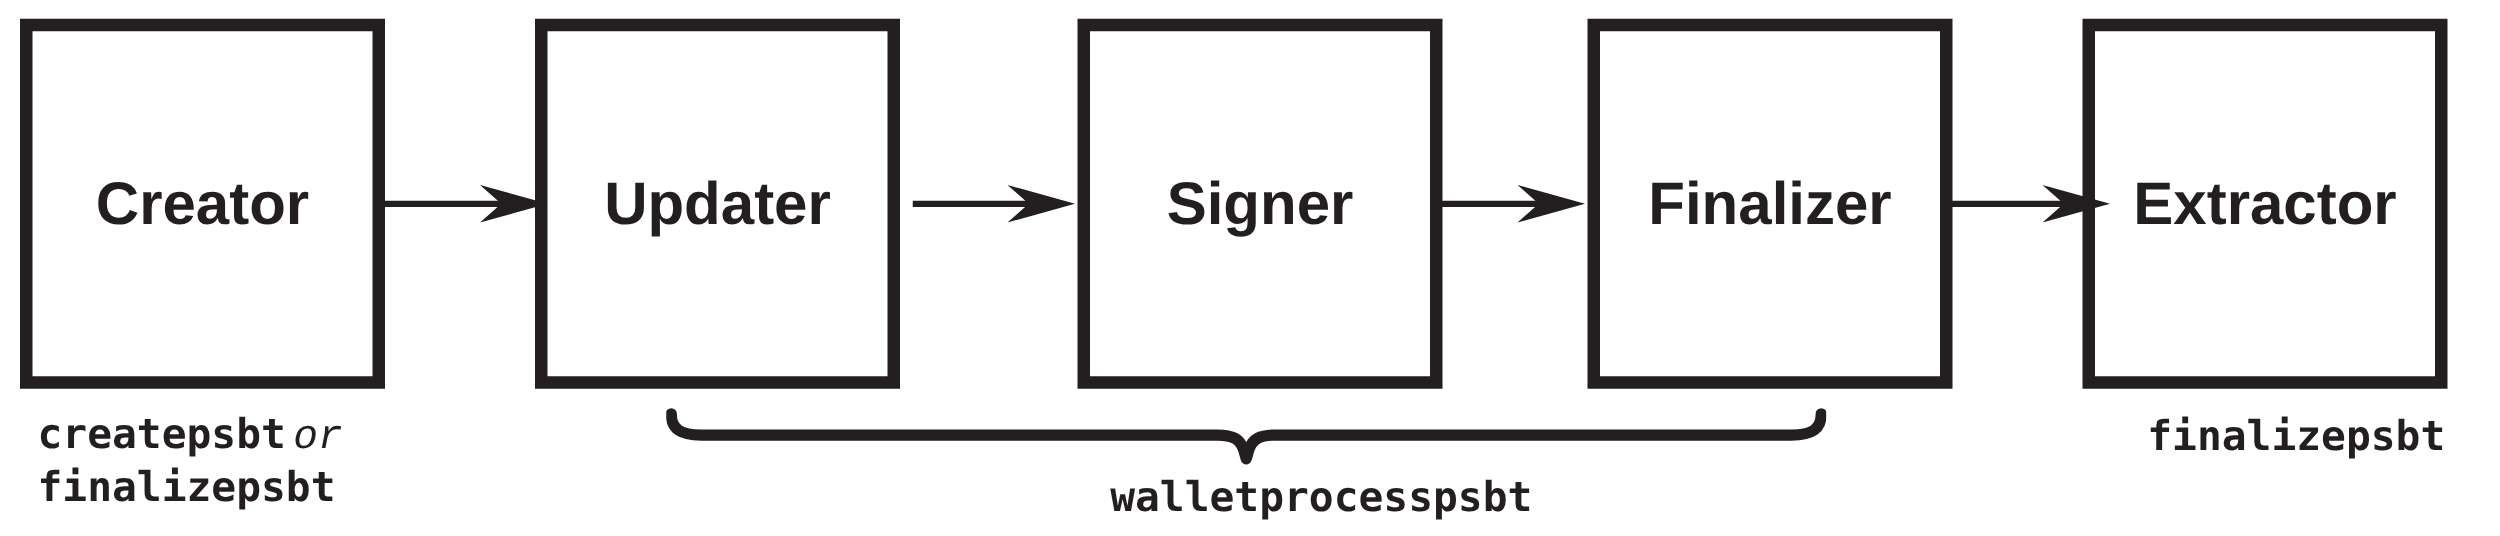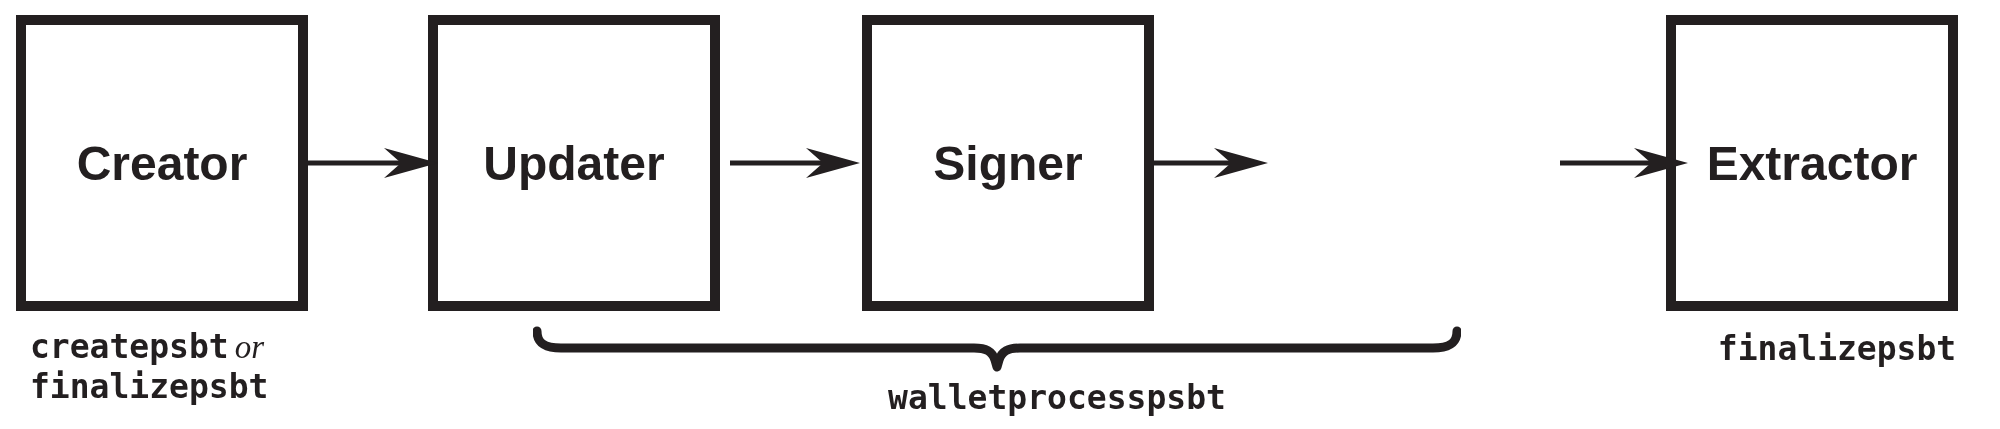--- a/index.html
+++ b/index.html
@@ -22,40 +22,43 @@
   }
   .arrow { position:absolute; top:145px; height:36px; color:var(--ink); display:block; }
   .brace  { position:absolute; left:533px; top:326px; color:var(--ink); display:block; }
   .caption {
     position:absolute; color:var(--ink);
     font-family:"DejaVu Sans Mono", monospace;
     font-weight:bold; font-size:33px; line-height:40px; white-space:nowrap;
   }
   .caption .conj {
     font-style:italic; font-weight:normal;
-    font-family:Liberation Serif, serif;
+    font-family:Liberation Mono, monospace;
     padding-left:6px;
   }
   .caption-creator { left:30px; top:327px; }
   .caption-wallet  { left:1057px; top:378px; transform:translateX(-50%); }
   .caption-final   { left:1837px; top:329px; transform:translateX(-50%); }
 </style>
 </head>
 <body>
 
 <div class="canvas">
 
   <div class="box" style="left:16px">
     <span class="box-label">Creator</span>
   </div>
   <div class="box" style="left:428px">
     <span class="box-label">Updater</span>
   </div>
   <div class="box" style="left:862px">
     <span class="box-label">Signer</span>
+  </div>
+  <div class="box" style="left:1270px">
+    <span class="box-label">Finalizer</span>
   </div>
   <div class="box" style="left:1666px">
     <span class="box-label">Extractor</span>
   </div>
 
   <svg class="arrow" style="left:306px;width:136px" width="136" height="36" viewBox="0 0 136 36" aria-hidden="true">
     <path d="M0 18 H96" stroke="currentColor" stroke-width="5" fill="none"></path>
     <polygon points="132,18 78,3 95,18 78,33" fill="currentColor"></polygon>
   </svg>
   <svg class="arrow" style="left:730px;width:134px" width="134" height="36" viewBox="0 0 134 36" aria-hidden="true">

